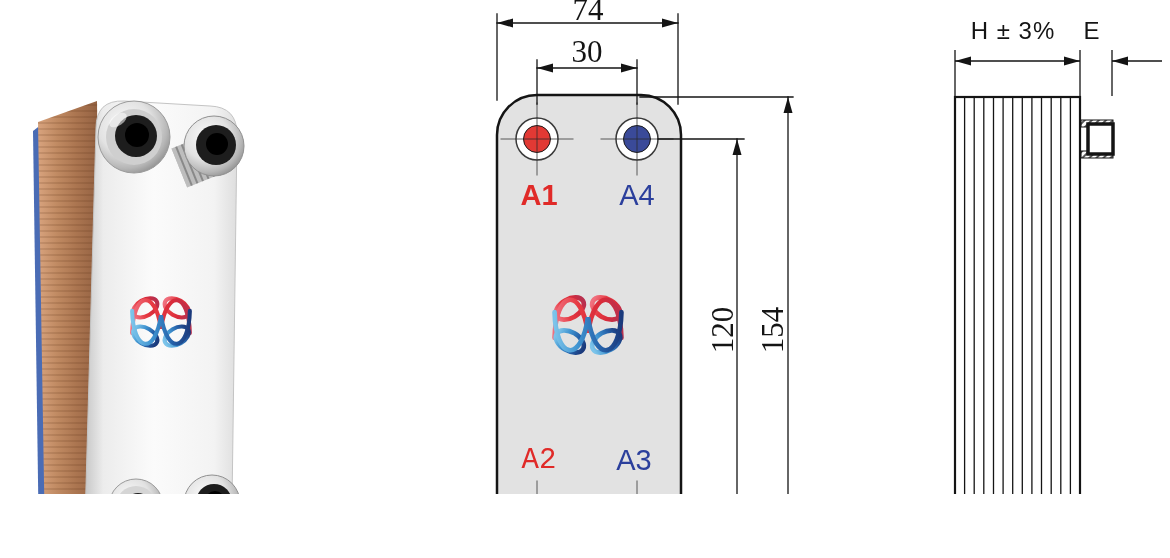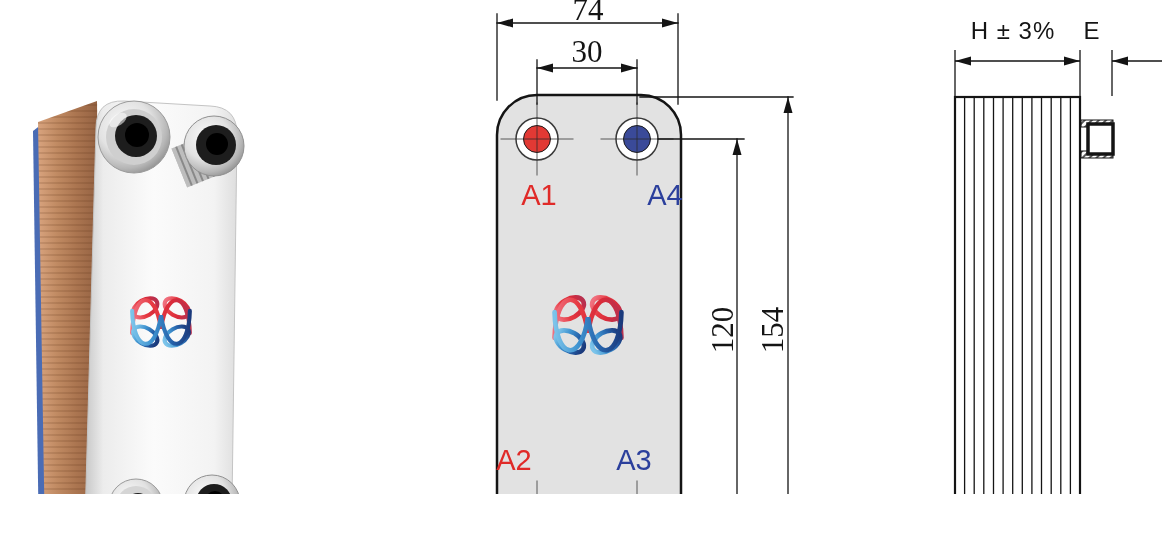--- a/index.html
+++ b/index.html
@@ -223,21 +223,21 @@
         <rect x="1088" y="501" width="25" height="30" fill="#ffffff" stroke="#141414" stroke-width="3.5"></rect>
       </g>
     </g>
   </svg>
 
   <div class="txt dim dim-h" style="left:558px;top:-6px;">74</div>
   <div class="txt dim dim-h" style="left:557px;top:36px;">30</div>
   <div class="txt dim dim-v" style="left:684px;top:312px;">120</div>
   <div class="txt dim dim-v" style="left:734px;top:312px;">154</div>
 
-  <div class="txt portlbl hot" style="left:507px;top:181px;">A1</div>
-  <div class="txt portlbl cold" style="left:633px;top:181px;">A4</div>
-  <div class="txt portlbl hot" style="left:482px;top:446px;">A2</div>
+  <div class="txt portlbl hot" style="left:507px;top:181px;font-weight:bold;">A1</div>
+  <div class="txt portlbl cold" style="left:605px;top:181px;">A4</div>
+  <div class="txt portlbl hot" style="left:507px;top:446px;font-family:Liberation Mono, monospace;">A2</div>
   <div class="txt portlbl cold" style="left:602px;top:446px;">A3</div>
 
   <div class="txt cad" style="left:949px;top:19px;width:128px;">H ± 3%</div>
   <div class="txt cad" style="left:1064px;top:19px;width:56px;">E</div>
 
 </div>
 
 </body></html>

